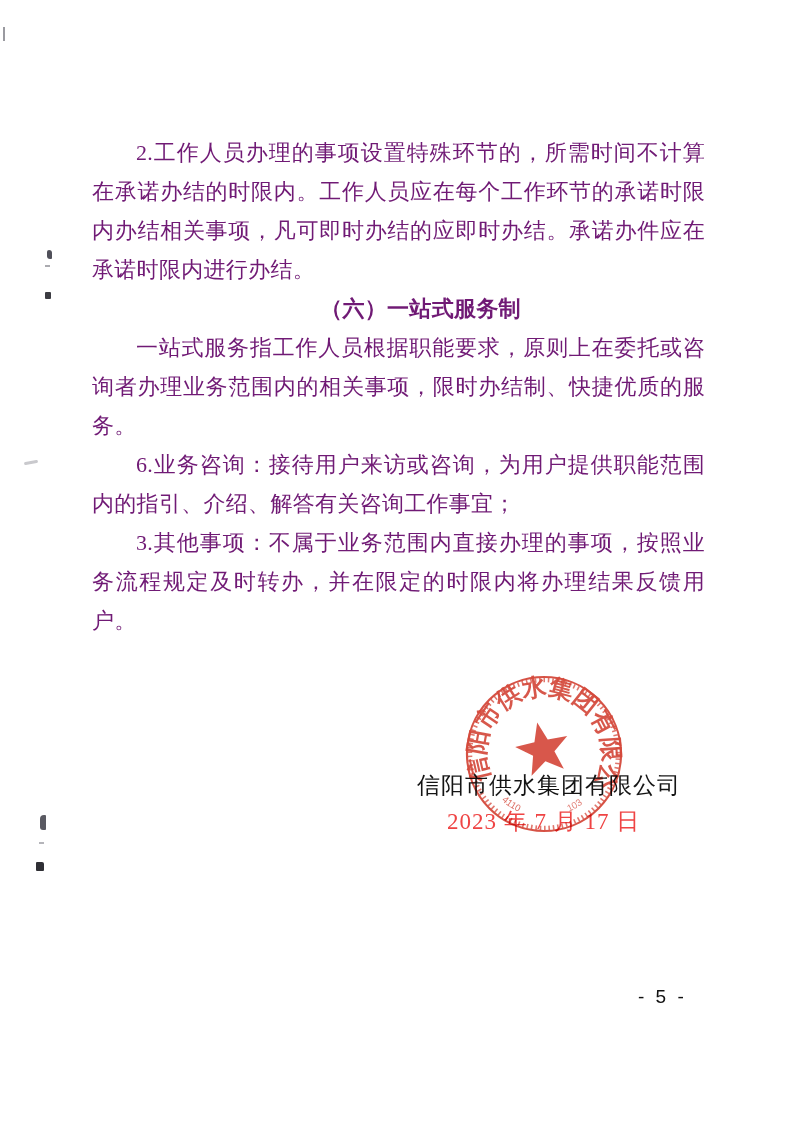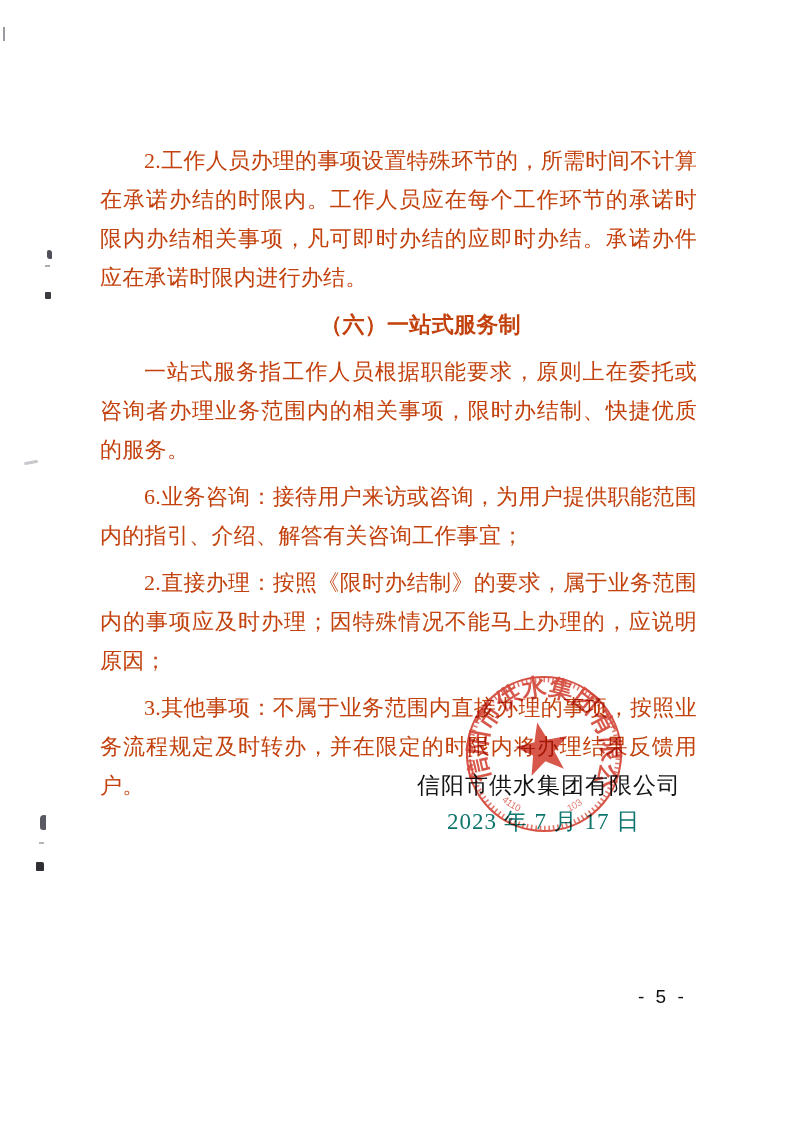--- a/index.html
+++ b/index.html
@@ -14,48 +14,48 @@
     background: #ffffff;
     font-family: "Liberation Serif", "DejaVu Serif", serif;
     color: #161616;
   }
   .content {
     position: absolute;
     left: 92px; top: 133px;
     width: 613px;
   }
   .content p {
-    margin: 8px;
+    margin: 0;
     font-size: 22px;
     line-height: 39px;
     text-indent: 2em;
     text-align: justify;
     text-justify: inter-character;
     letter-spacing: 0.3px;
     word-break: break-all;
-    color: #c2410c;
+    color: #701a75;
   }
   .content p.heading {
     font-weight: bold;
     text-align: center;
   }
   .sig-company {
     position: absolute;
     left: 417px; top: 770px;
     font-size: 23px;
     letter-spacing: 1px;
     color: #141414;
     white-space: nowrap;
   }
   .sig-date {
     position: absolute;
     left: 447px; top: 806px;
     font-size: 23px;
     letter-spacing: 1px;
-    color: #0f766e;
+    color: #ef4444;
     white-space: nowrap;
   }
   .page-number {
     position: absolute;
     left: 638px; top: 986px;
     font-size: 19px;
     letter-spacing: 3px;
     color: #111;
     white-space: nowrap;
     font-family: "Liberation Sans", "DejaVu Sans", sans-serif;
@@ -90,21 +90,20 @@
   <div class="speck s5"></div>
   <div class="speck s6"></div>
   <div class="speck s7"></div>
   <div class="speck s8"></div>
 
   <div class="content">
     <p class="body">2.工作人员办理的事项设置特殊环节的，所需时间不计算在承诺办结的时限内。工作人员应在每个工作环节的承诺时限内办结相关事项，凡可即时办结的应即时办结。承诺办件应在承诺时限内进行办结。</p>
     <p class="heading">（六）一站式服务制</p>
     <p class="body">一站式服务指工作人员根据职能要求，原则上在委托或咨询者办理业务范围内的相关事项，限时办结制、快捷优质的服务。</p>
     <p class="body">6.业务咨询：接待用户来访或咨询，为用户提供职能范围内的指引、介绍、解答有关咨询工作事宜；</p>
-    <p class="body">2.直接办理：按照《限时办结制》的要求，属于业务范围内的事项应及时办理；因特殊情况不能马上办理的，应说明原因；</p>
     <p class="body">3.其他事项：不属于业务范围内直接办理的事项，按照业务流程规定及时转办，并在限定的时限内将办理结果反馈用户。</p>
   </div>
 
   <div class="sig-company">信阳市供水集团有限公司</div>
   <div class="sig-date">2023 年 7 月 17 日</div>
 
   <svg class="stamp" viewBox="0 0 172 172" xmlns="http://www.w3.org/2000/svg">
     <defs>
       <path id="arcText" d="M 32.5 110.9 A 59 59 0 1 1 139.5 110.9" fill="none"></path>
       <path id="arcSerial" d="M 34.4 122.1 A 63 63 0 0 0 137.6 122.1" fill="none"></path>

